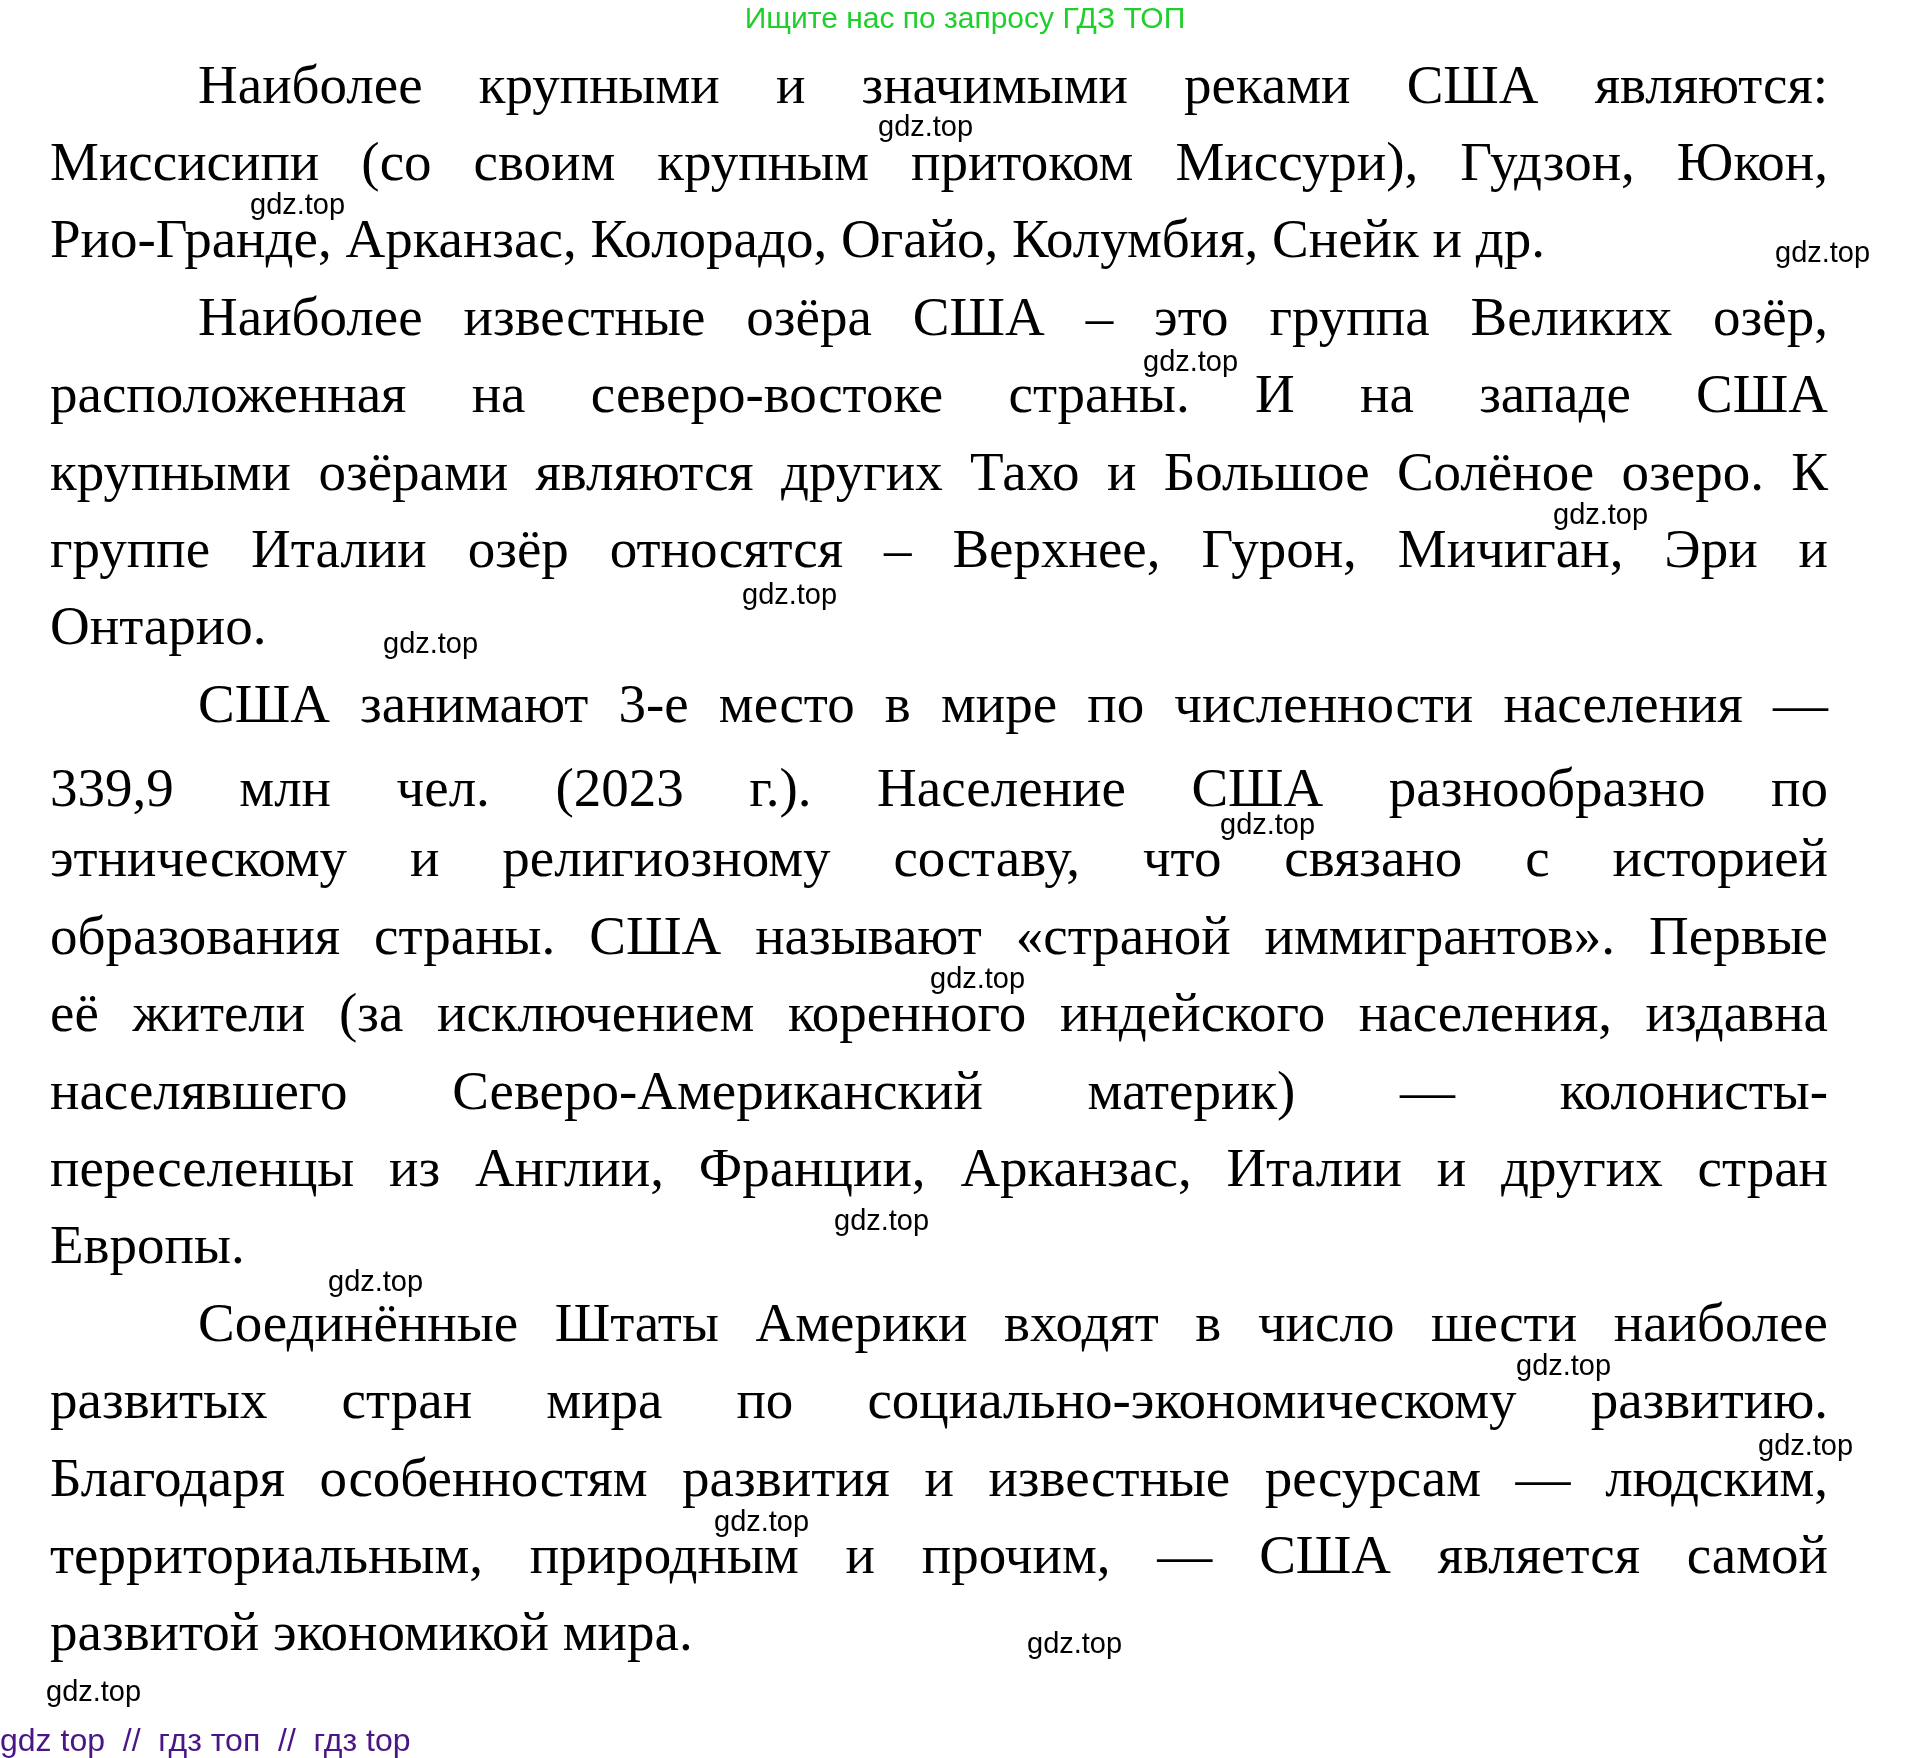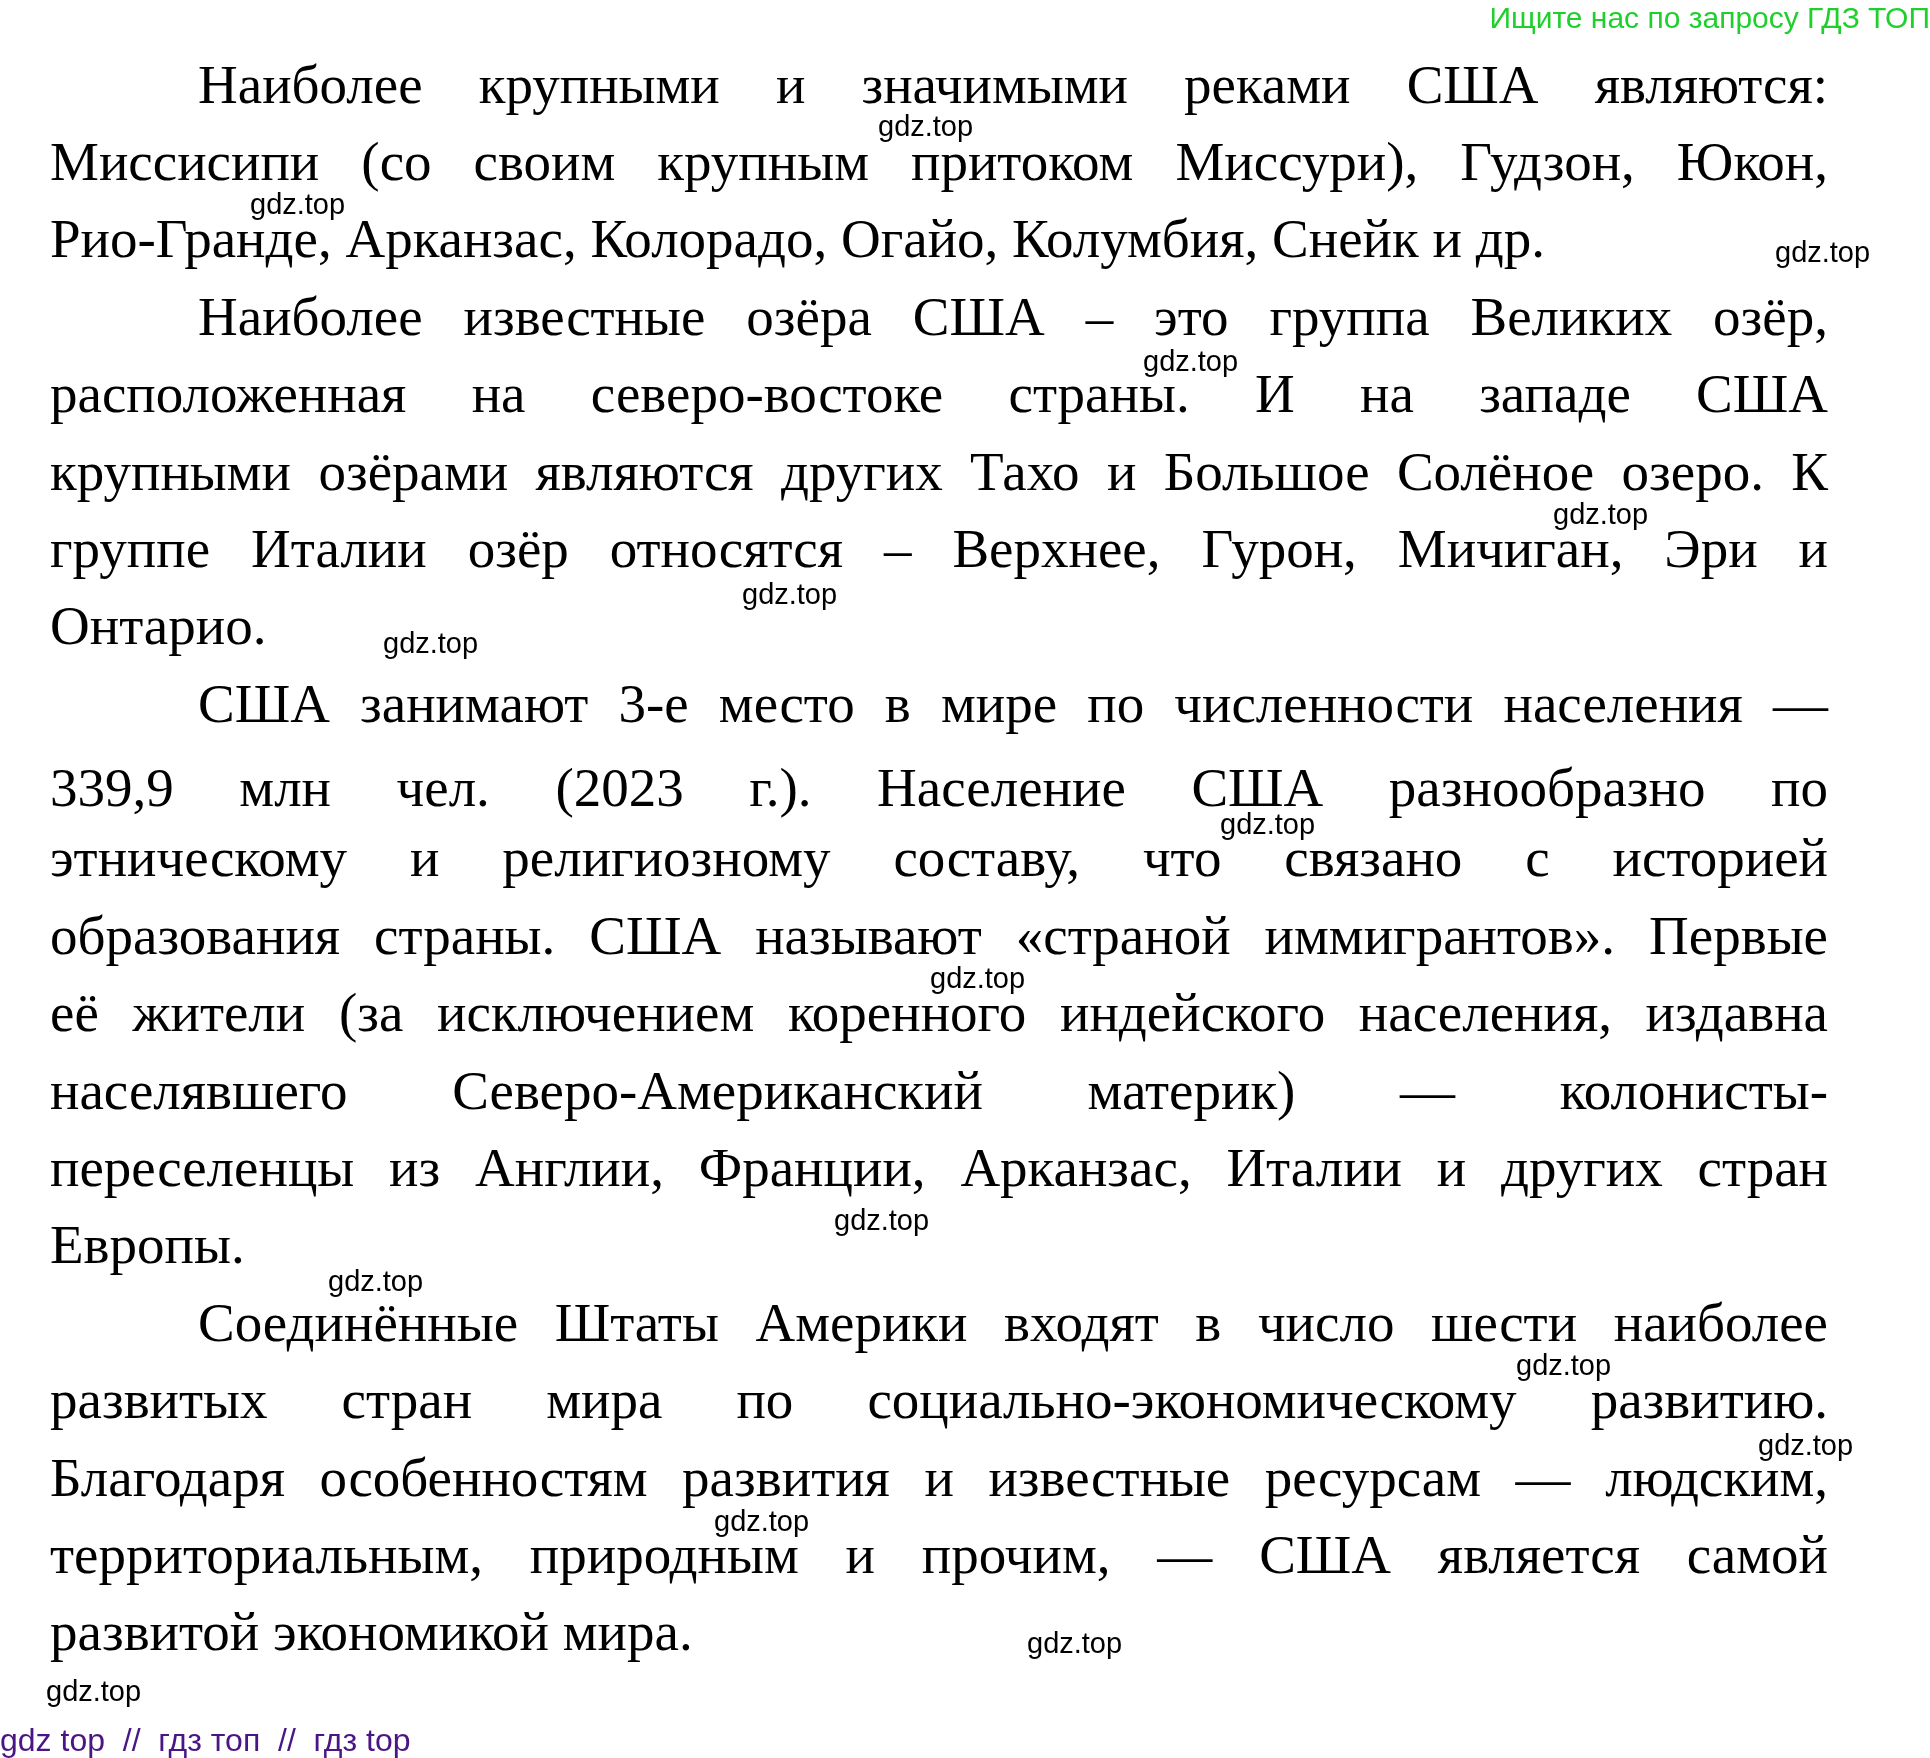--- a/index.html
+++ b/index.html
@@ -1,19 +1,19 @@
 <!DOCTYPE html>
 <html><head>
 <meta charset="utf-8">
 <style>
   html, body { margin: 0; padding: 0; background: #ffffff; }
   body { width: 1930px; height: 1758px; position: relative; overflow: hidden; }
   .header-note {
     position: absolute; left: 0; width: 1930px; top: 0; height: 36px;
-    text-align: right; font-family: "Liberation Sans", sans-serif;
+    text-align: center; font-family: "Liberation Sans", sans-serif;
     font-size: 30px; line-height: 36px; color: #1fcf2c;
   }
   .line {
     position: absolute; left: 50px; width: 1778px; height: 70px;
     font-family: "Liberation Serif", serif; font-size: 55px; line-height: 70px;
     color: #000; white-space: nowrap;
   }
   .line.just { text-align: justify; text-align-last: justify; }
   .line.indent { left: 198px; width: 1630px; }
   .wm {

